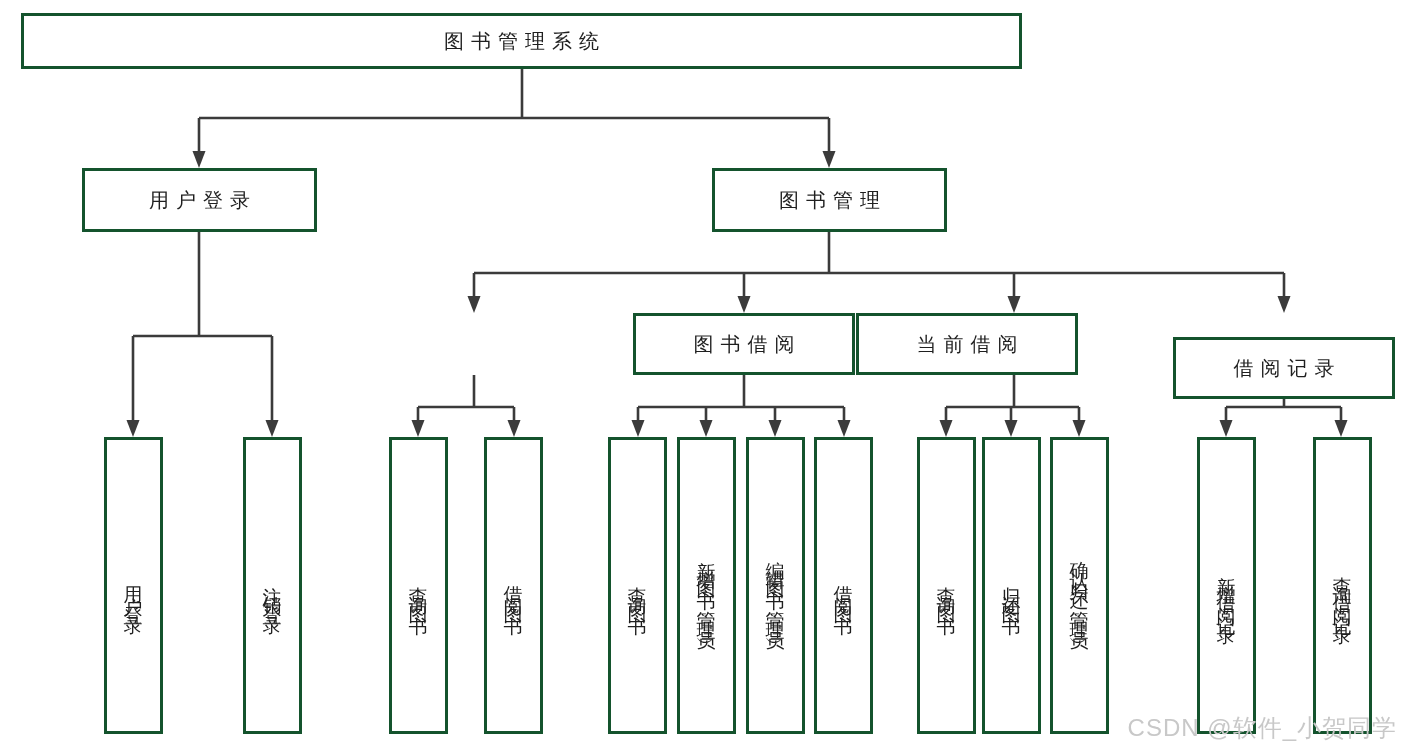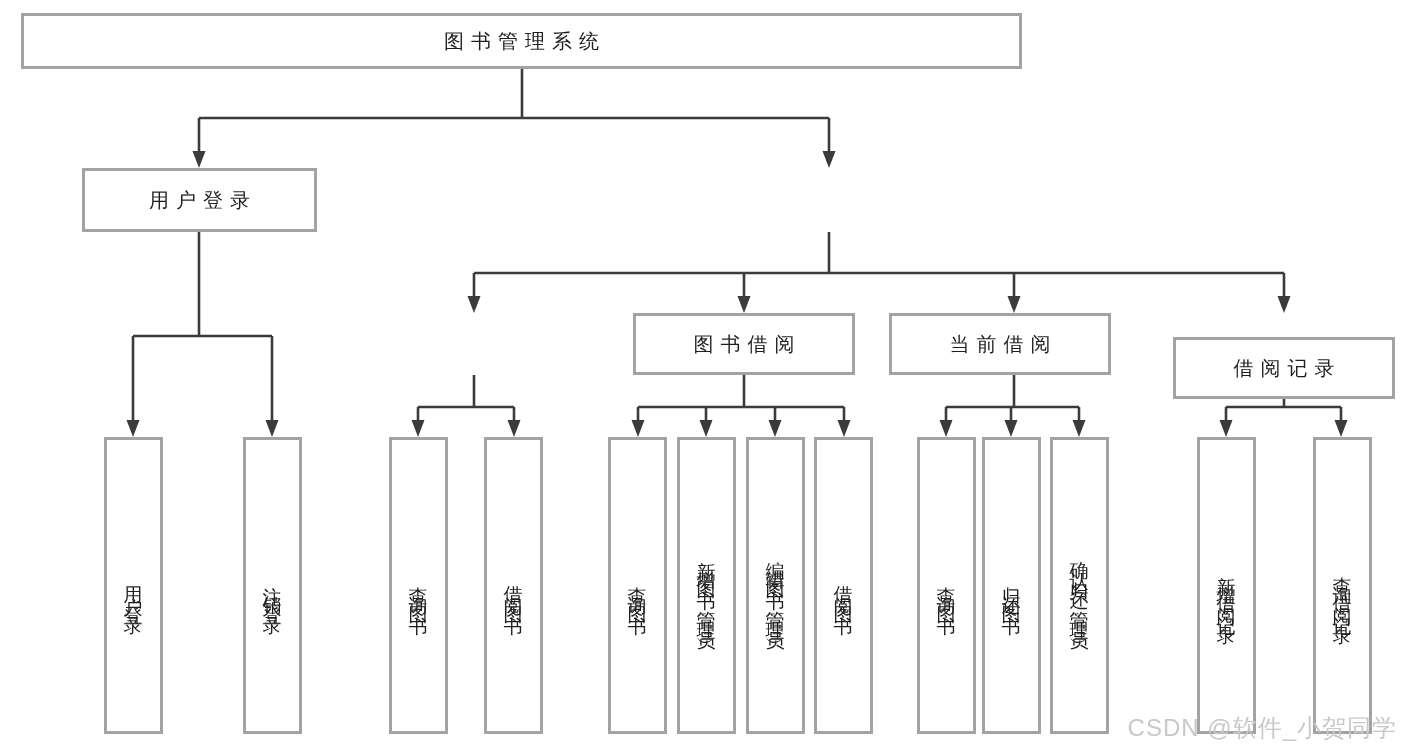--- a/index.html
+++ b/index.html
@@ -16,21 +16,21 @@
     overflow: hidden;
   }
   .wires {
     position: absolute;
     left: 0; top: 0;
     width: 1405px; height: 747px;
   }
   .box {
     position: absolute;
     box-sizing: border-box;
-    border: 3px solid #a3a3a3;
+    border: 3px solid #14532d;
     background: #ffffff;
     display: flex;
     align-items: center;
     justify-content: center;
     color: #1f1f1f;
   }
   .box.h .lbl {
     font-size: 20px;
     letter-spacing: 7px;
     margin-right: -7px;
@@ -43,21 +43,21 @@
     margin-bottom: -10px;
     line-height: 1;
     white-space: nowrap;
   }
   .root  { left: 21px;  top: 13px;  width: 1001px; height: 56px; }
   .l1a   { left: 82px;  top: 168px; width: 235px;  height: 64px; }
   .l1b   { left: 712px; top: 168px; width: 235px;  height: 64px; }
   .l2    { top: 313px;  height: 62px; width: 222px; }
   .l2a   { left: 363px; }
   .l2b   { left: 633px; font-family: Liberation Serif, serif; }
-  .l2c   { left: 889px; }
+  .l2c   { left: 856px; }
   .l2d   { left: 1173px; margin-top: 24px; }
   .leaf  { top: 437px; height: 297px; width: 59px; }
   .lf1  { left: 104px; }
   .lf2  { left: 243px; }
   .lf3  { left: 389px; }
   .lf4  { left: 484px; }
   .lf5  { left: 608px; }
   .lf6  { left: 677px; }
   .lf7  { left: 746px; }
   .lf8  { left: 814px; }
@@ -148,20 +148,23 @@
     </g>
   </svg>
 
   <div class="box h root">
     <span class="lbl">图书管理系统</span>
   </div>
 
   <div class="box h l1a">
     <span class="lbl">用户登录</span>
   </div>
+  <div class="box h l1b">
+    <span class="lbl">图书管理</span>
+  </div>
 
   <div class="box h l2 l2b">
     <span class="lbl">图书借阅</span>
   </div>
   <div class="box h l2 l2c">
     <span class="lbl">当前借阅</span>
   </div>
   <div class="box h l2 l2d">
     <span class="lbl">借阅记录</span>
   </div>

